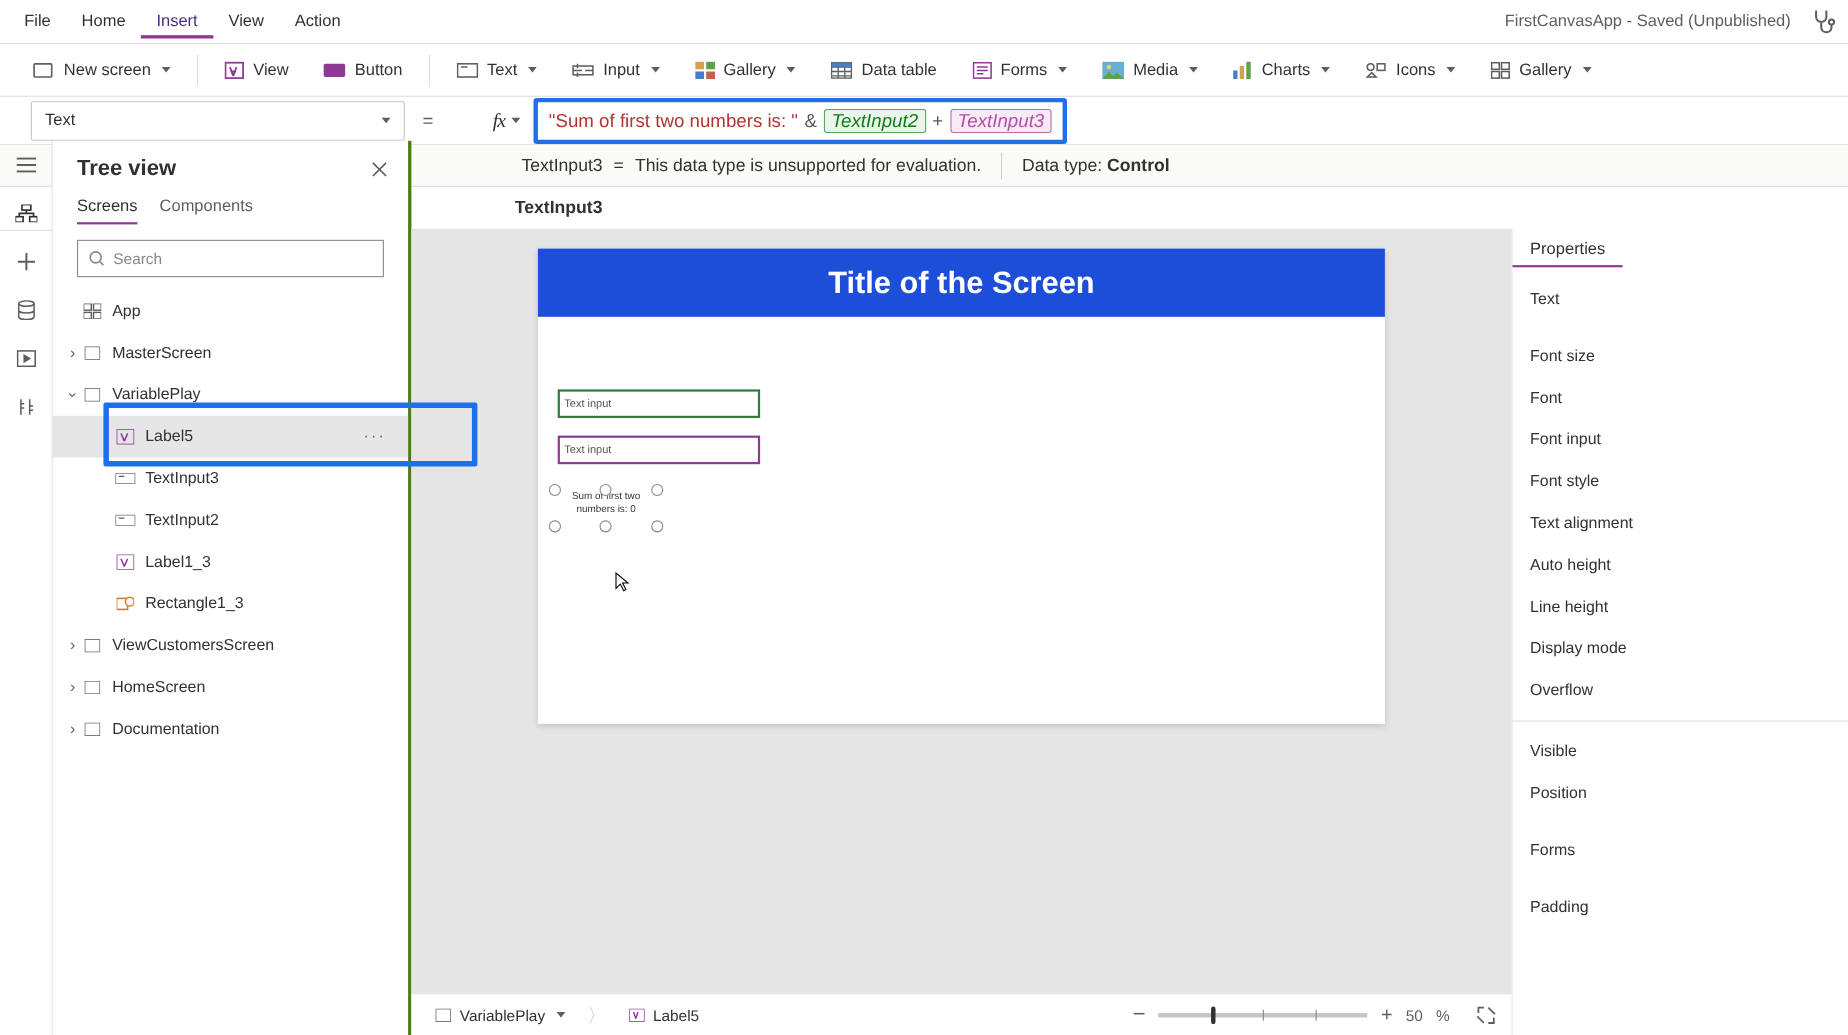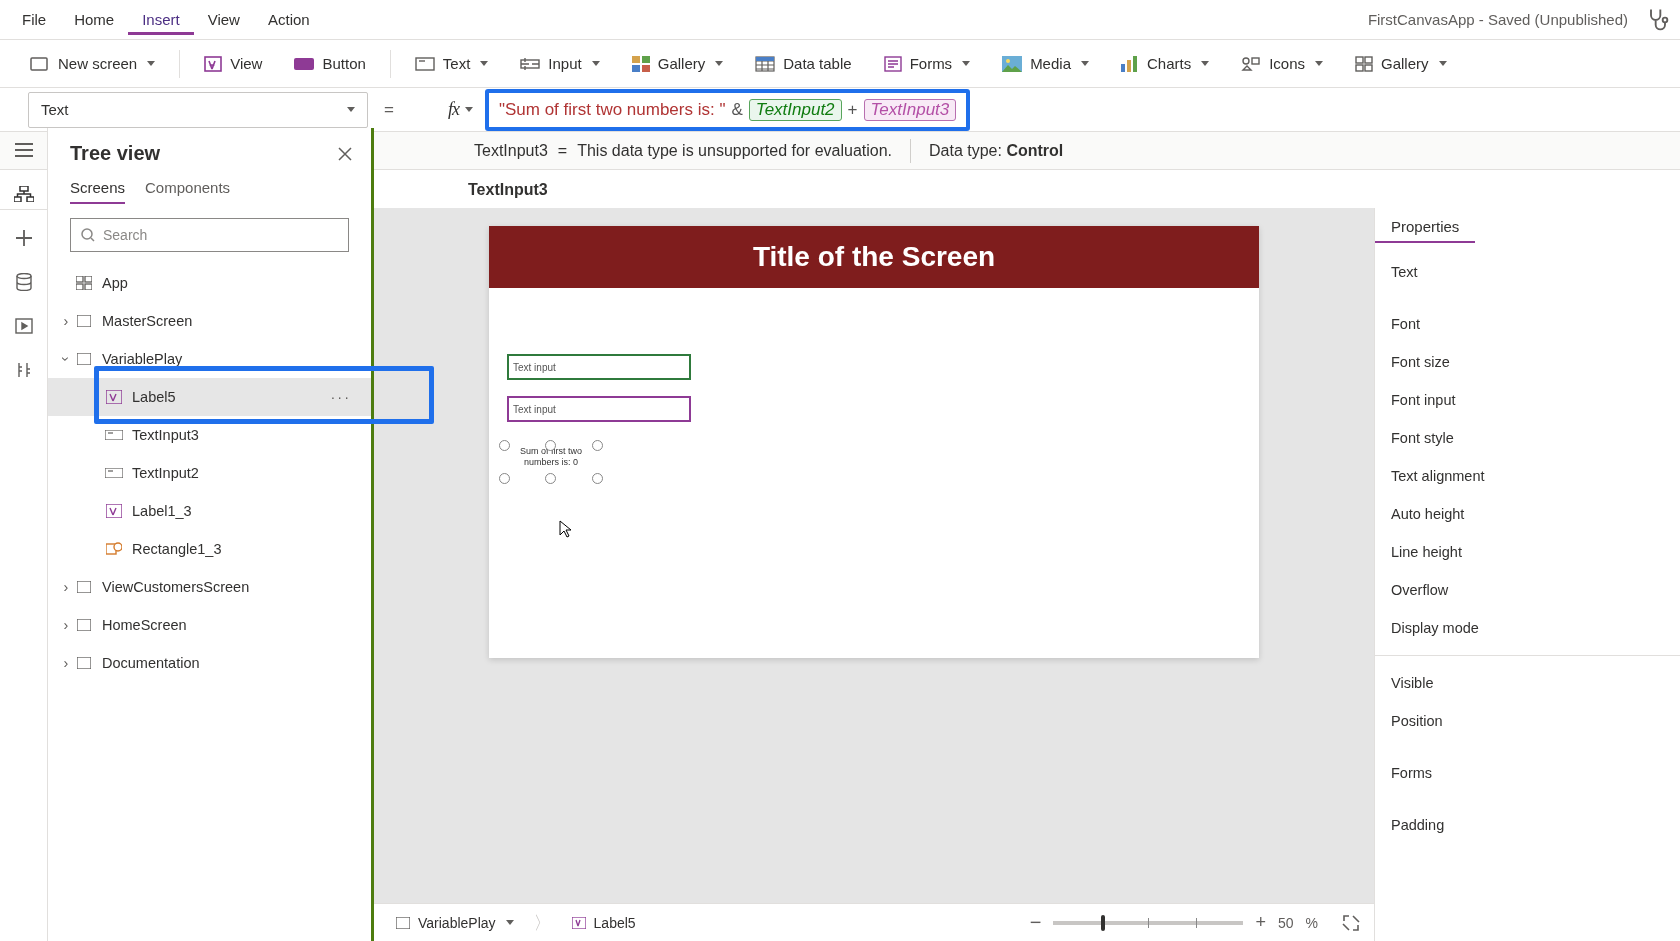--- a/index.html
+++ b/index.html
@@ -53,21 +53,21 @@
 .tree-row { display: flex; align-items: center; height: 38px; padding-left: 10px; font-size: 14.5px; cursor: pointer; position: relative; }
 .tree-row .exp { width: 16px; display: flex; justify-content: center; color: #605e5c; }
 .tree-row .ico { width: 20px; margin-right: 8px; display: flex; align-items: center; justify-content: center; }
 .tree-row.gchild { padding-left: 56px; }
 .tree-row.selected { background: #e6e6e6; }
 .blue-box { position: absolute; left: 46px; width: 340px; height: 58px; border: 5px solid #1f6feb; border-radius: 2px; z-index: 10; pointer-events: none; }
 
 
 .canvas-area { position: absolute; left: 374px; top: 208px; right: 306px; bottom: 38px; background: #e5e5e5; display: flex; justify-content: center; padding-top: 18px; }
 .canvas { width: 770px; height: 432px; background: #fff; box-shadow: 0 2px 6px rgba(0,0,0,.15); position: relative; }
-.canvas .title-bar { background: #7f1d1d; color: #fff; height: 62px; display: flex; align-items: center; justify-content: center; font-size: 28px; font-weight: 700; }
+.canvas .title-bar { background: #1d4ed8; color: #fff; height: 62px; display: flex; align-items: center; justify-content: center; font-size: 28px; font-weight: 700; }
 .tin { position: absolute; width: 184px; height: 26px; border: 2px solid; font-size: 10px; padding: 2px 4px; color: #555; display:flex; align-items:center; }
 .label-sel { position: absolute; left: 16px; top: 220px; width: 92px; height: 32px; font-size: 9px; line-height: 11px; color: #333; display:flex; align-items:flex-start; justify-content:center; text-align:center; }
 .handle { position: absolute; width: 11px; height: 11px; border: 1px solid #888; border-radius: 50%; background: #fff; }
 .cursor-ptr { position: absolute; left: 70px; top: 294px; }
 
 
 .props { position: absolute; right: 0; top: 208px; width: 306px; bottom: 0; border-left: 1px solid #e1dfdd; background: #fff; }
 .props-tab { font-size: 15px; padding: 10px 16px 6px; border-bottom: 2px solid #8e3a95; display: inline-block; color: #323130; font-weight: 500; }
 .props-list { padding: 10px 0; }
 .prop-row { height: 38px; display: flex; align-items: center; padding: 0 16px; font-size: 14.5px; color: #323130; cursor: default; }
@@ -421,29 +421,29 @@
         </svg>
     </div>
   </div>
 </div>
 
 <div class="props">
   <div class="props-tab">Properties</div>
   <div class="props-list">
     <div class="prop-row">Text</div>
     <div style="height:14px"></div>
+    <div class="prop-row">Font size</div>
     <div class="prop-row">Font</div>
-    <div class="prop-row">Font size</div>
     <div class="prop-row">Font input</div>
     <div class="prop-row">Font style</div>
     <div class="prop-row">Text alignment</div>
     <div class="prop-row">Auto height</div>
     <div class="prop-row">Line height</div>
+    <div class="prop-row">Display mode</div>
     <div class="prop-row">Overflow</div>
-    <div class="prop-row">Display mode</div>
     <div class="props-sep"></div>
     <div class="prop-row">Visible</div>
     <div class="prop-row">Position</div>
     <div style="height:14px"></div>
     <div class="prop-row">Forms</div>
     <div style="height:14px"></div>
     <div class="prop-row">Padding</div>
   </div>
 </div>
 

